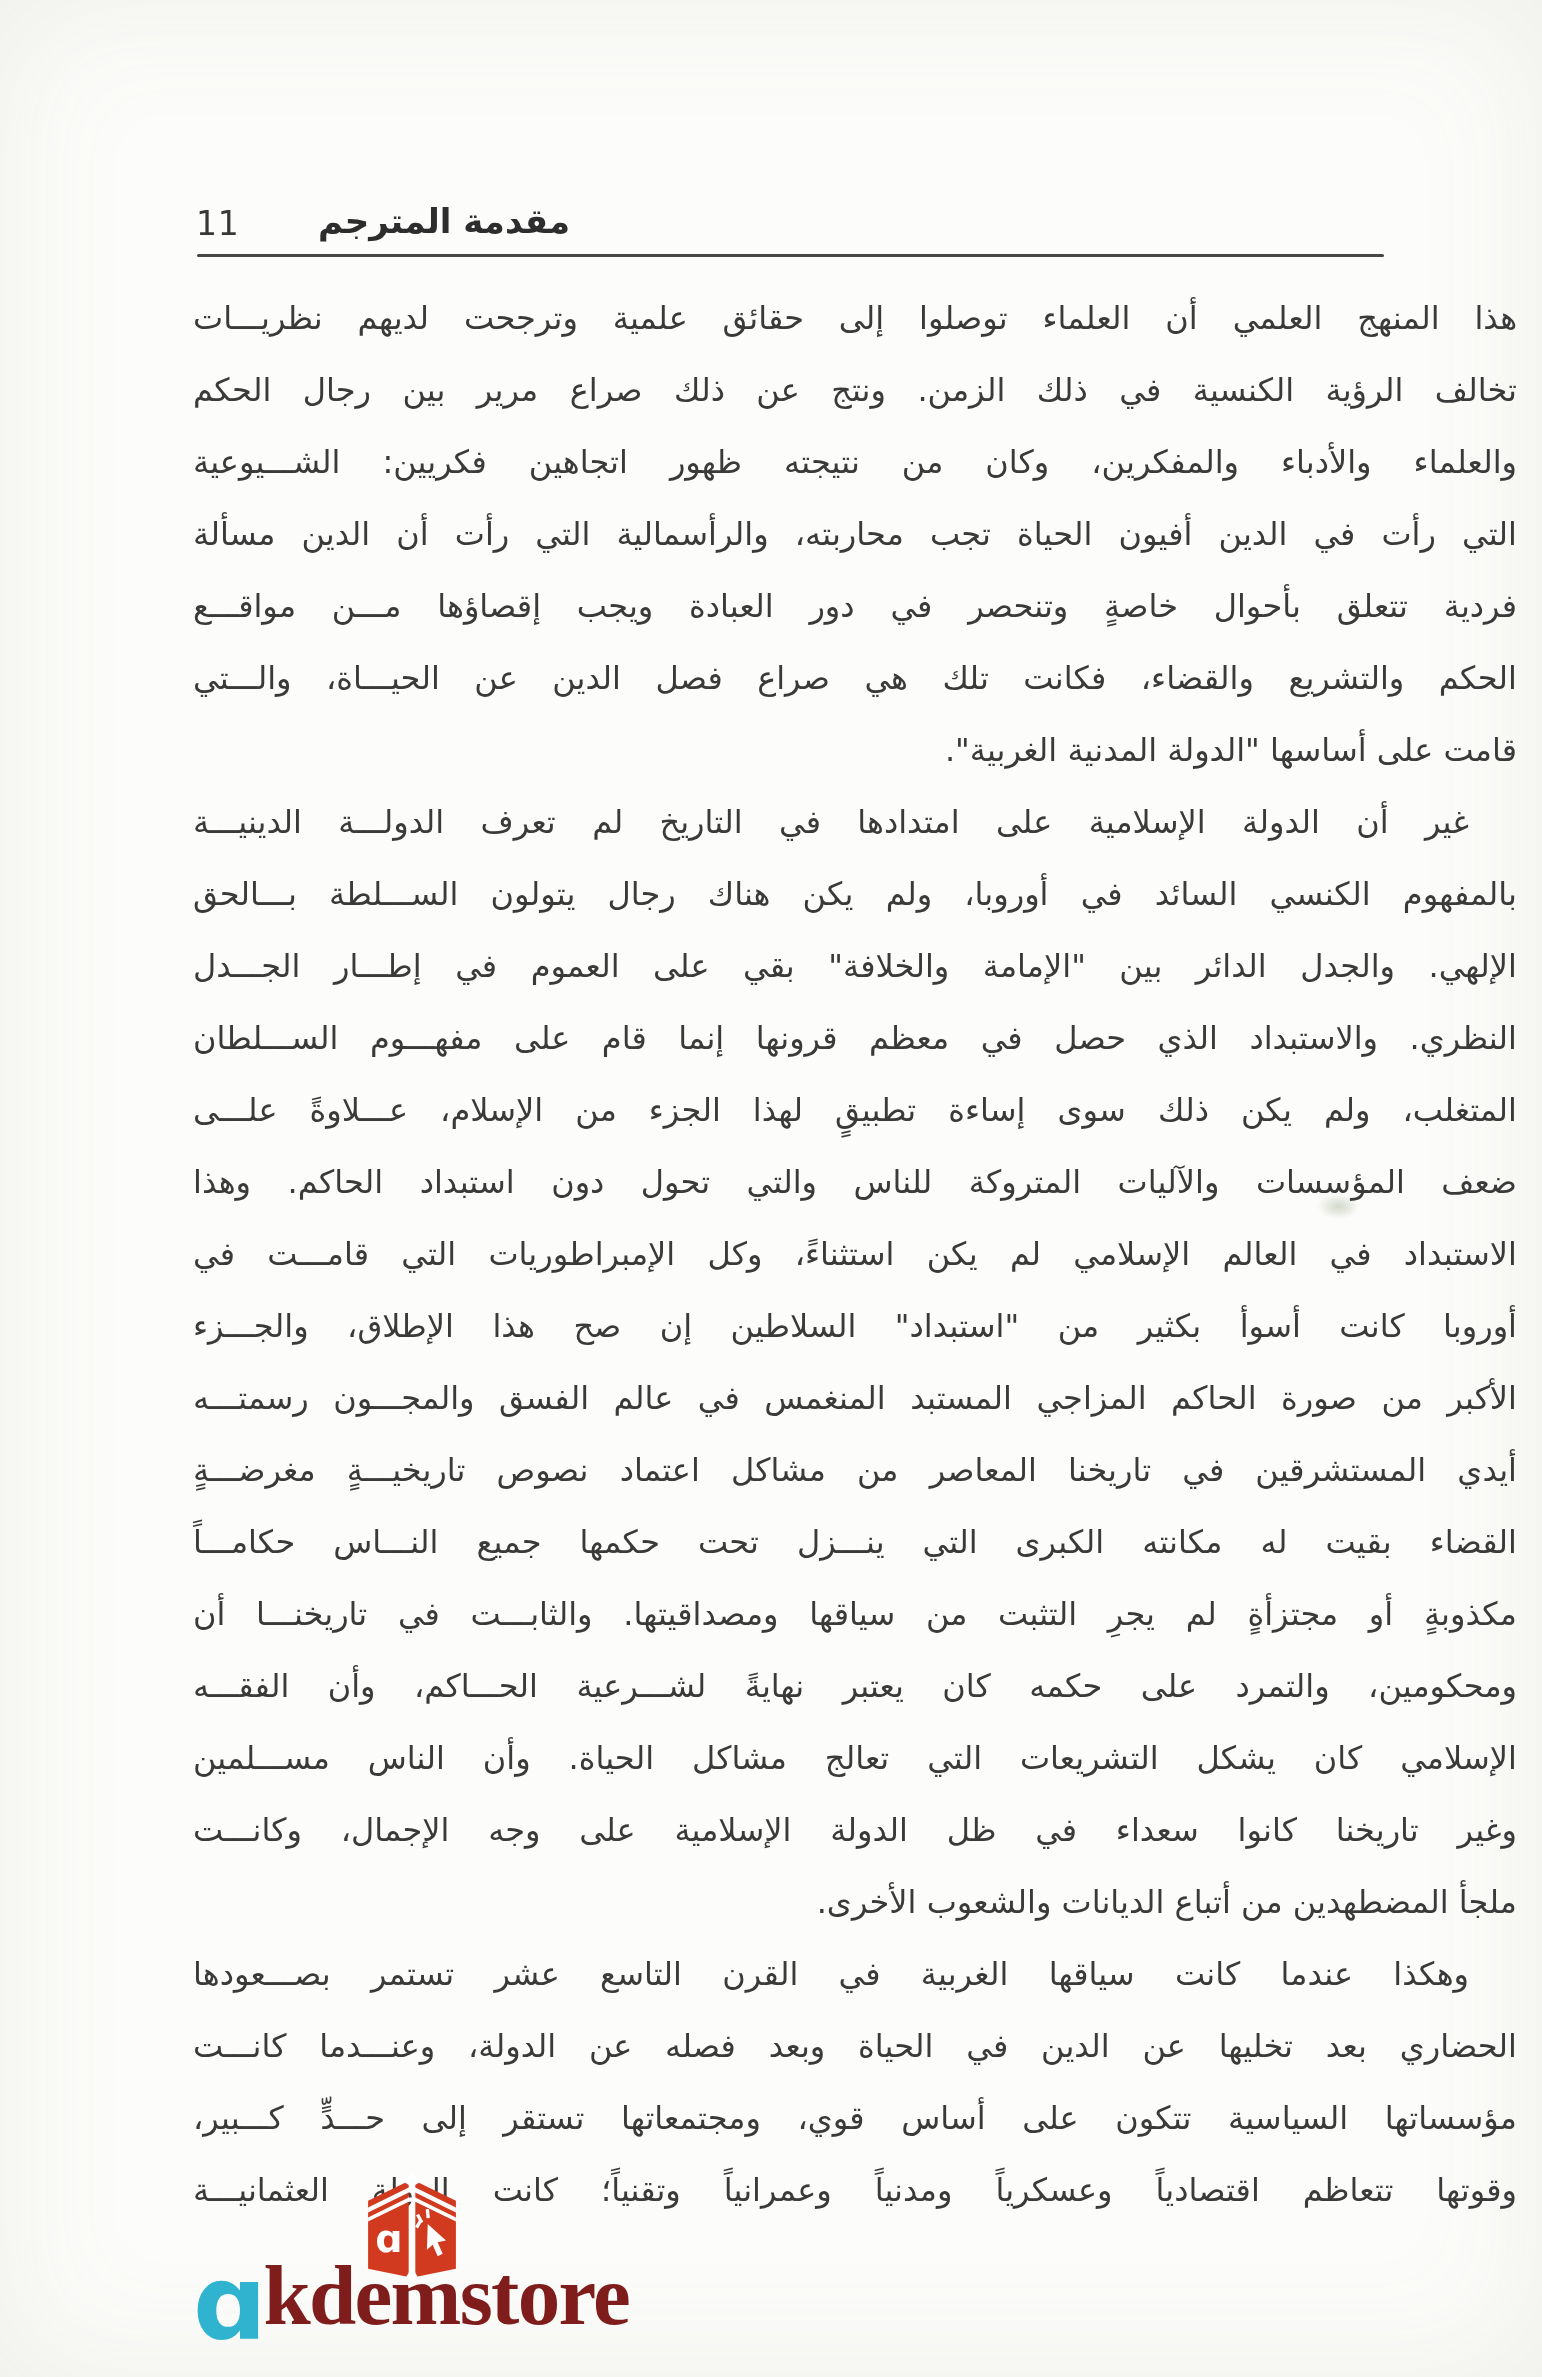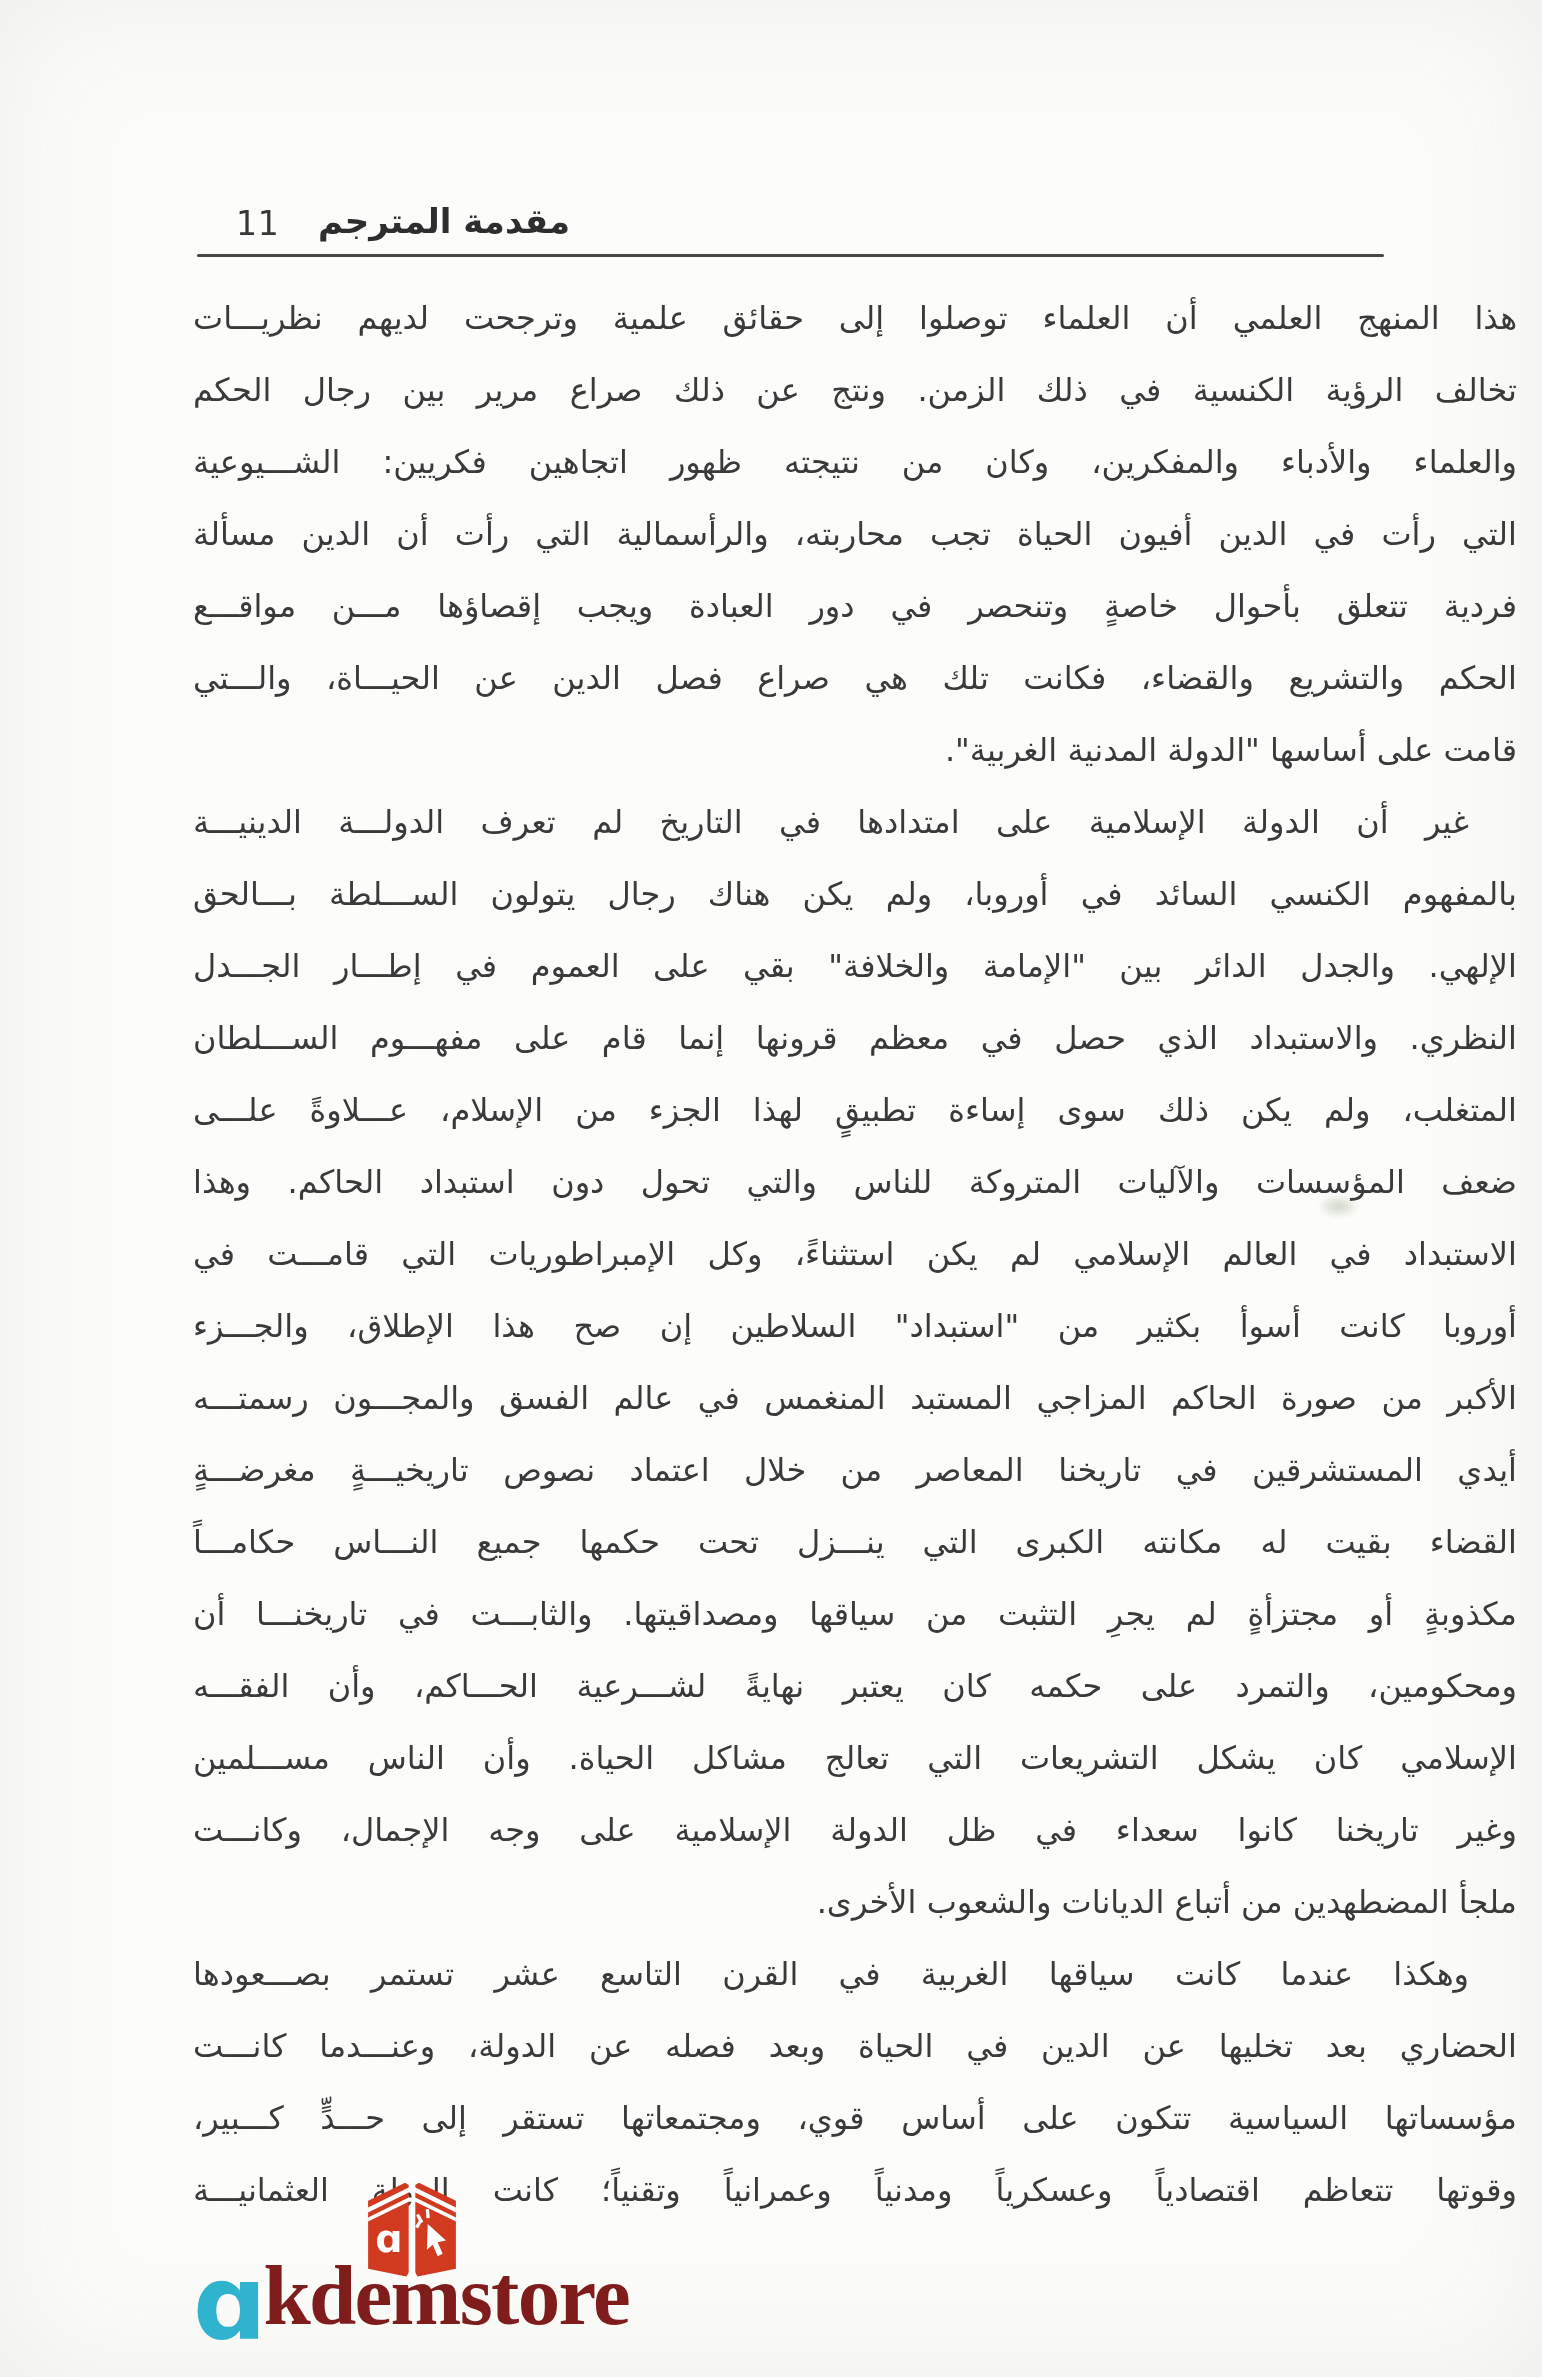--- a/index.html
+++ b/index.html
@@ -8,21 +8,21 @@
     width:1542px;height:2377px;
     margin:0 auto;
     background:#fcfcfa;
     box-shadow:inset 0 0 133px rgba(120,115,100,0.10);
     overflow:hidden;
     font-family:"DejaVu Sans",sans-serif;
     color:#3a3a3a;
   }
   .page-number{
     position:absolute;left:196px;top:204px;
-    font-size:33px;letter-spacing:0.8px;color:#383838;margin-left:40px;
+    font-size:33px;letter-spacing:0.8px;color:#383838;
   }
   .header-title{
     position:absolute;left:318px;top:201px;
     direction:rtl;font-weight:bold;font-size:34px;color:#2d2d2d;
   }
   .header-rule{
     position:absolute;left:197px;top:254px;
     width:1187px;height:3.3px;background:#474747;border-radius:1.7px;
   }
   .text-block{
@@ -79,21 +79,21 @@
       <div class="line end">قامت على أساسها "الدولة المدنية الغربية".</div>
       <div class="line indent">غير أن الدولة الإسلامية على امتدادها في التاريخ لم تعرف الدولـــة الدينيـــة</div>
       <div class="line">بالمفهوم الكنسي السائد في أوروبا، ولم يكن هناك رجال يتولون الســـلطة بـــالحق</div>
       <div class="line">الإلهي. والجدل الدائر بين "الإمامة والخلافة" بقي على العموم في إطـــار الجـــدل</div>
       <div class="line">النظري. والاستبداد الذي حصل في معظم قرونها إنما قام على مفهـــوم الســـلطان</div>
       <div class="line">المتغلب، ولم يكن ذلك سوى إساءة تطبيقٍ لهذا الجزء من الإسلام، عـــلاوةً علـــى</div>
       <div class="line">ضعف المؤسسات والآليات المتروكة للناس والتي تحول دون استبداد الحاكم. وهذا</div>
       <div class="line">الاستبداد في العالم الإسلامي لم يكن استثناءً، وكل الإمبراطوريات التي قامـــت في</div>
       <div class="line">أوروبا كانت أسوأ بكثير من "استبداد" السلاطين إن صح هذا الإطلاق، والجـــزء</div>
       <div class="line">الأكبر من صورة الحاكم المزاجي المستبد المنغمس في عالم الفسق والمجـــون رسمتـــه</div>
-      <div class="line">أيدي المستشرقين في تاريخنا المعاصر من خلال اعتماد نصوص تاريخيـــةٍ مغرضـــةٍ</div>
+      <div class="line">أيدي المستشرقين في تاريخنا المعاصر من مشاكل اعتماد نصوص تاريخيـــةٍ مغرضـــةٍ</div>
       <div class="line">القضاء بقيت له مكانته الكبرى التي ينـــزل تحت حكمها جميع النـــاس حكامـــاً</div>
       <div class="line">مكذوبةٍ أو مجتزأةٍ لم يجرِ التثبت من سياقها ومصداقيتها. والثابـــت في تاريخنـــا أن</div>
       <div class="line">ومحكومين، والتمرد على حكمه كان يعتبر نهايةً لشـــرعية الحـــاكم، وأن الفقـــه</div>
       <div class="line">الإسلامي كان يشكل التشريعات التي تعالج مشاكل الحياة. وأن الناس مســـلمين</div>
       <div class="line">وغير تاريخنا كانوا سعداء في ظل الدولة الإسلامية على وجه الإجمال، وكانـــت</div>
       <div class="line end">ملجأ المضطهدين من أتباع الديانات والشعوب الأخرى.</div>
       <div class="line indent">وهكذا عندما كانت سياقها الغربية في القرن التاسع عشر تستمر بصـــعودها</div>
       <div class="line">الحضاري بعد تخليها عن الدين في الحياة وبعد فصله عن الدولة، وعنـــدما كانـــت</div>
       <div class="line">مؤسساتها السياسية تتكون على أساس قوي، ومجتمعاتها تستقر إلى حـــدٍّ كـــبير،</div>
       <div class="line">وقوتها تتعاظم اقتصادياً وعسكرياً ومدنياً وعمرانياً وتقنياً؛ كانت الدولة العثمانيـــة</div>

